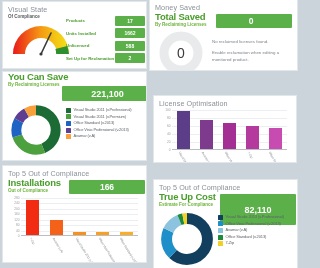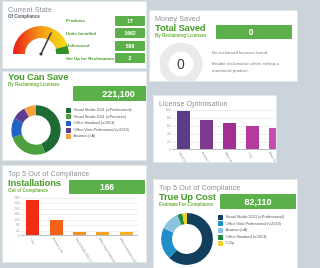--- a/index.html
+++ b/index.html
@@ -10,23 +10,23 @@
     -webkit-font-smoothing:antialiased;
   }
   .dash{position:relative;width:300px;height:268px;box-sizing:border-box;}
 
   .panel{
     position:absolute;background:#ffffff;
     box-shadow:0 0 0 1px #e2e7ea;
     overflow:hidden;
   }
   .p-state   {left:3px;  top:2px;   width:143px; height:66px;}
-  .p-money   {left:150px;top:11px;   width:147px; height:70px;}
+  .p-money   {left:150px;top:0;   width:147px; height:70px;}
   .p-save    {left:3px;  top:72px;  width:143px; height:88px;}
-  .p-lic     {left:154px;top:96px;  width:122px; height:66px;}
+  .p-lic     {left:154px;top:96px;  width:142px; height:66px;}
   .p-inst    {left:3px;  top:166px; width:143px; height:96px;}
   .p-true    {left:154px;top:180px; width:143px; height:88px;}
 
   
   .p-title{
     font-size:7.2px;color:#8a9198;letter-spacing:.1px;
     padding:3px 0 0 5px;line-height:9px;font-weight:400;
   }
   .big-title{
     font-size:9.5px;font-weight:bold;line-height:10px;
@@ -70,21 +70,21 @@
     display:flex;align-items:center;justify-content:center;
     font-size:14px;color:#3b3b3b;
   }
   .ms-note{
     position:absolute;left:62px;top:38px;width:82px;
     font-size:4.4px;color:#7d858c;line-height:7px;
   }
   .ms-note p{margin:0 0 4px 0;}
 
   
-  .sm-badge{left:70px;top:14px;width:91px;height:15px;font-size:9px;}
+  .sm-badge{left:59px;top:14px;width:91px;height:15px;font-size:9px;}
   .sm-donut{position:absolute;left:7px;top:32px;width:52px;height:52px;}
   .legend{position:absolute;font-size:4px;line-height:6.6px;color:#5d6368;}
   .lrow{display:flex;align-items:center;height:6.6px;}
   .lsw{width:5px;height:5px;margin-right:2.5px;flex:none;border-radius:.5px;}
   .ltx{white-space:nowrap;letter-spacing:-.1px;}
   .sm-legend{left:63px;top:35px;width:80px;}
 
   
   .chart{position:absolute;}
   .yax{position:absolute;left:0;top:0;width:11px;height:100%;}
@@ -102,31 +102,31 @@
   .xlab{
     position:absolute;top:1px;font-size:3.2px;color:#8d9398;
     transform-origin:left top;transform:rotate(58deg);
     white-space:nowrap;letter-spacing:-.1px;
   }
 
   .lic-chart{left:7px;top:14px;width:128px;height:40px;}
   .inst-badge{left:66px;top:14px;width:76px;height:14px;}
   .inst-chart{left:7px;top:32px;width:130px;height:38px;}
 
-  .tu-badge{left:66px;top:14px;width:76px;height:15px;font-size:9px;}
+  .tu-badge{left:66px;top:14px;width:76px;height:31px;font-size:9px;}
   .tu-donut{position:absolute;left:6px;top:32px;width:54px;height:54px;}
   .tu-legend{left:64px;top:34px;width:80px;}
 </style>
 </head>
 <body>
 
 <div class="dash">
 
   <div class="panel p-state">
-    <div class="p-title">Current State</div>
+    <div class="p-title">Visual State</div>
     <div class="sub-title" style="color:#5a6066;">Of Compliance</div>
 
     <div class="gauge">
       <svg viewBox="0 0 64 40" width="64" height="40">
         <defs>
           <linearGradient id="gaugeGrad" x1="0" y1="0" x2="1" y2="0">
             <stop offset="0%" stop-color="#e8191b"></stop>
             <stop offset="25%" stop-color="#f05a16"></stop>
             <stop offset="50%" stop-color="#f59a14"></stop>
             <stop offset="75%" stop-color="#f3c413"></stop>

